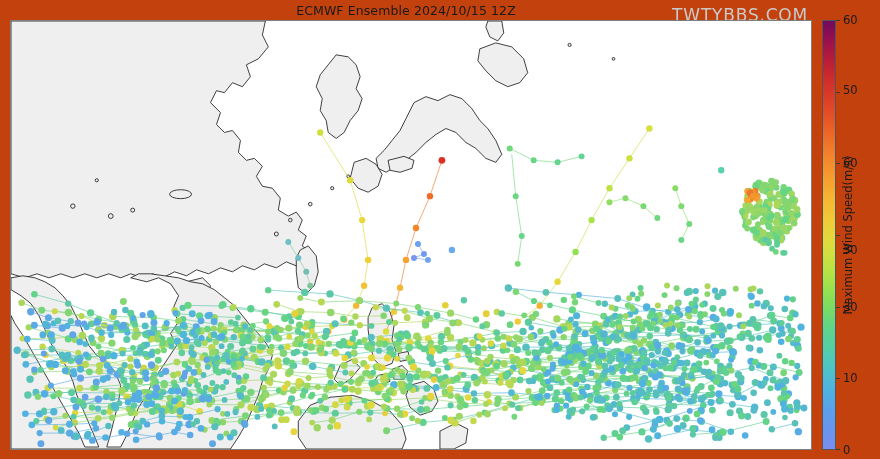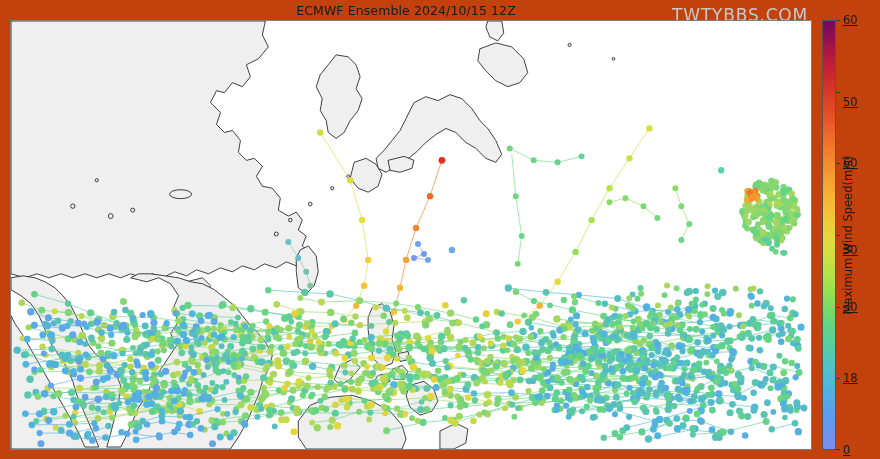--- a/index.html
+++ b/index.html
@@ -50,21 +50,21 @@
       #f4852c 68%,
       #ee6b29 73%,
       #e55026 78%,
       #d93a28 83%,
       #c8262f 88%,
       #ab1743 93%,
       #8c0d54 97%,
       #6e0a5c 100%);
   }
   .cb-tick{position:absolute;left:14px;width:4px;height:1px;background:#3a3a3a;}
-  .cb-lab{position:absolute;left:21px;font-size:11.5px;color:#1a1a1a;transform:translateY(-50%);white-space:nowrap;text-decoration:underline;}
+  .cb-lab{position:absolute;left:21px;font-size:11.5px;color:#1a1a1a;transform:translateY(-50%);white-space:nowrap;}
   .cb-title{
     position:absolute;left:848px;top:235px;font-size:11.5px;color:#1a1a1a;
     transform:translate(-50%,-50%) rotate(-90deg);white-space:nowrap;transform-origin:center center;
   }
 </style>
 </head>
 <body>
 
 <div id="root">
 
@@ -2457,28 +2457,28 @@
       </g>
     </svg>
   </div>
 
   <div class="cbar-wrap">
     <div class="cbar"></div>
     <div id="cbticks">
         <div class="cb-tick" style="top: 429px;"></div>
         <div class="cb-lab" style="top: 430px;">0</div>
         <div class="cb-tick" style="top: 358.333px;"></div>
-        <div class="cb-lab" style="top: 358.333px;">18</div>
+        <div class="cb-lab" style="top: 358.333px;">10</div>
         <div class="cb-tick" style="top: 286.667px;"></div>
         <div class="cb-lab" style="top: 286.667px;">30</div>
         <div class="cb-tick" style="top: 215px;"></div>
         <div class="cb-lab" style="top: 230px;">30</div>
         <div class="cb-tick" style="top: 143.333px;"></div>
         <div class="cb-lab" style="top: 143.333px;">60</div>
         <div class="cb-tick" style="top: 71.6667px;"></div>
-        <div class="cb-lab" style="top: 82px;">50</div>
+        <div class="cb-lab" style="top: 70px;">50</div>
         <div class="cb-tick" style="top: 0px;"></div>
         <div class="cb-lab" style="top: 0px;">60</div>
       </div>
   </div>
   <div class="cb-title">Maximum Wind Speed(m/s)</div>
 
 </div>
 
 </body></html>

